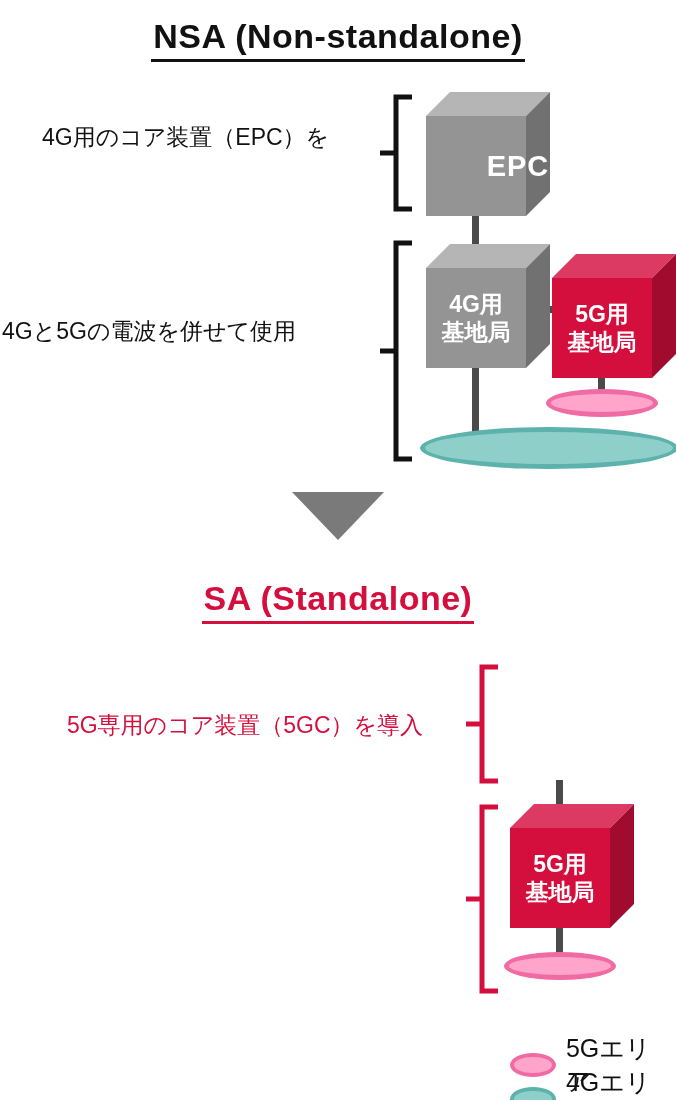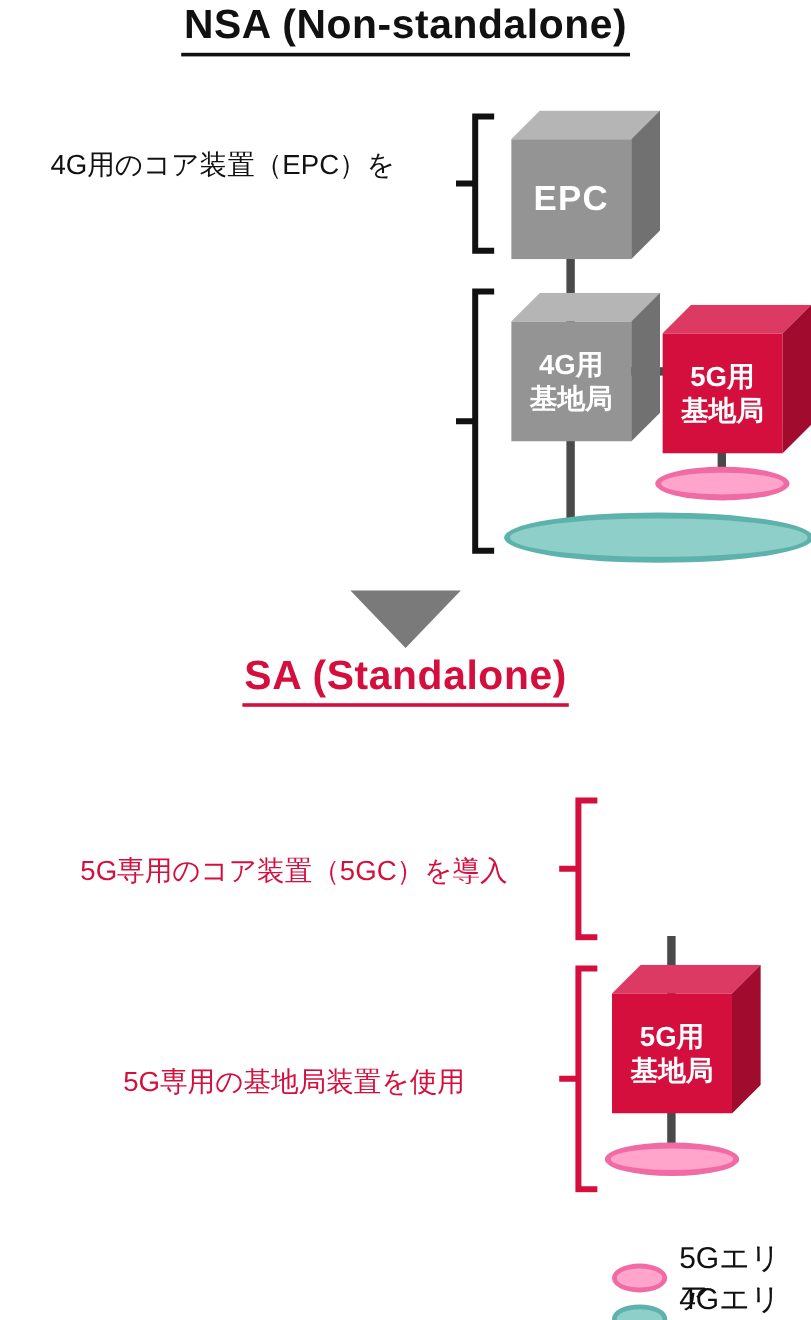--- a/index.html
+++ b/index.html
@@ -8,41 +8,41 @@
     --line:#4a4a4a; --pink_fill:#ffa5cc; --pink_stroke:#f06ba3;
     --teal_fill:#8ed0c9; --teal_stroke:#5db3ab;
     --arrow:#7a7a7a; --text_black:#111111; --crimson:#d50f3d;
   }
   html,body{margin:0;padding:0;background:#fff;}
   .page{
     position:relative;width:676px;height:1100px;background:#ffffff;
     font-family:"Liberation Sans", sans-serif;overflow:hidden;
   }
   .title{position:absolute;left:0;width:100%;text-align:center;
-    font-size:34px;font-weight:bold;letter-spacing:0.5px;}
+    font-size:34px;font-weight:bold;letter-spacing:0.5px;margin-top:15px;}
   .title .u{display:inline-block;border-bottom:3px solid currentColor;padding:0 2px 3px 2px;}
   .title.black-title{color:var(--text_black);}
   .title.red-title{color:var(--crimson);}
 
   .note{position:absolute;font-size:23px;line-height:1.38;color:var(--text_black);}
   .note.red{color:var(--crimson);}
   .note.right{text-align:center;}
 
   .cube{position:absolute;width:124px;height:124px;}
   .cube svg{position:absolute;left:0;top:0;}
   .gray .face-front{fill:var(--gray_front);}
   .gray .face-top{fill:var(--gray_top);}
   .gray .face-side{fill:var(--gray_side);}
   .red .face-front{fill:var(--red_front);}
   .red .face-top{fill:var(--red_top);}
   .red .face-side{fill:var(--red_side);}
   .cube-label{position:absolute;left:0;top:24px;width:100px;height:100px;
     display:flex;flex-direction:column;align-items:center;justify-content:center;
     color:#fff;font-weight:bold;text-align:center;}
-  .cube-label.big{font-size:29px;letter-spacing:1px;}
+  .cube-label.big{font-size:29px;letter-spacing:1px;margin-left:42px;}
   .cube-label.small{font-size:23px;line-height:1.22;border-radius:17px;}
 
   .vline{position:absolute;width:7px;background:var(--line);}
   .hline{position:absolute;height:7px;background:var(--line);}
 
   .area{position:absolute;border-radius:50%;box-sizing:border-box;}
   .area.pink{background:var(--pink_fill);border:5px solid var(--pink_stroke);}
   .area.teal{background:var(--teal_fill);border:5px solid var(--teal_stroke);}
 
   .bracket{position:absolute;}
@@ -114,25 +114,26 @@
     <path d="M34 3 H18 V115 H34 M18 59 H2"></path>
   </svg>
   <div class="note" style="left:42px;top:122px">
     <div>4G用のコア装置（EPC）を</div>
   </div>
 
   <svg class="bracket black" style="left:378px;top:240px" width="34" height="222" viewBox="0 0 34 222">
     <path d="M34 3 H18 V219 H34 M18 111 H2"></path>
   </svg>
   <div class="note" style="left:2px;top:316px">
+    <div>4Gと5Gの電波を併せて使用</div>
   </div>
 
   <div class="arrow-down" style="left:292px;top:492px"></div>
 
-  <div class="title red-title" style="top:544px">
+  <div class="title red-title" style="top:564px">
     <span class="u">SA (Standalone)</span>
   </div>
 
   <div class="vline" style="left:556px;top:780px;height:52px"></div>
   <div class="vline" style="left:556px;top:924px;height:34px"></div>
 
   <div class="area pink" style="left:504px;top:952px;width:112px;height:28px"></div>
 
 
   <div class="cube red" style="left:510px;top:804px">
@@ -148,21 +149,20 @@
   </div>
 
   <svg class="bracket red" style="left:464px;top:664px" width="34" height="120" viewBox="0 0 34 120">
     <path d="M34 3 H18 V117 H34 M18 60 H2"></path>
   </svg>
   <div class="note red right" style="left:30px;top:710px;width:430px">5G専用のコア装置（5GC）を導入</div>
 
   <svg class="bracket red" style="left:464px;top:804px" width="34" height="190" viewBox="0 0 34 190">
     <path d="M34 3 H18 V187 H34 M18 95 H2"></path>
   </svg>
-  <div class="note red right" style="left:30px;top:886px;width:430px">5G専用の基地局装置を使用</div>
 
   <div class="legend-row" style="left:510px;top:1032px">
     <span class="legend-swatch pink"></span>
     <span>5Gエリア</span>
   </div>
   <div class="legend-row" style="left:510px;top:1066px">
     <span class="legend-swatch teal"></span>
     <span>4Gエリア</span>
   </div>
 

